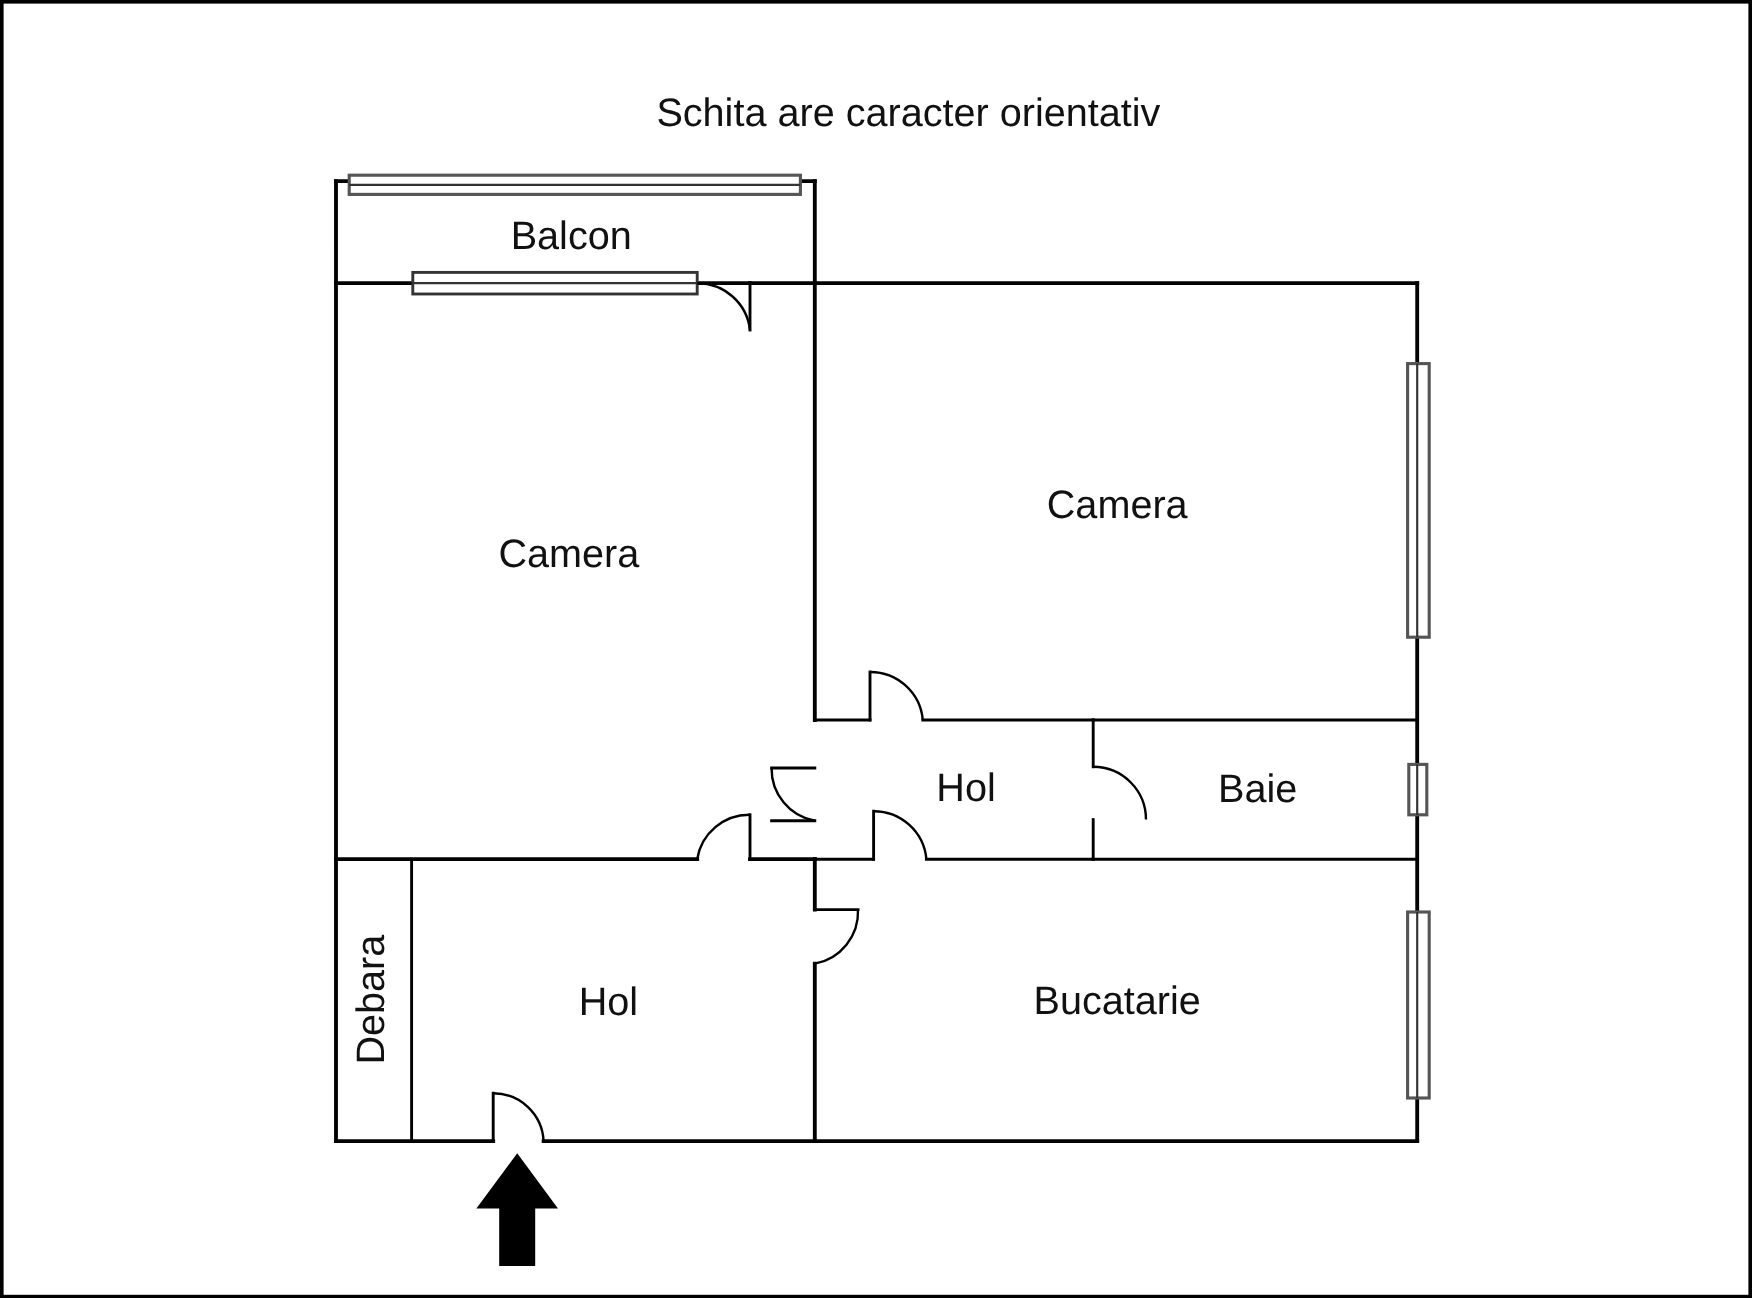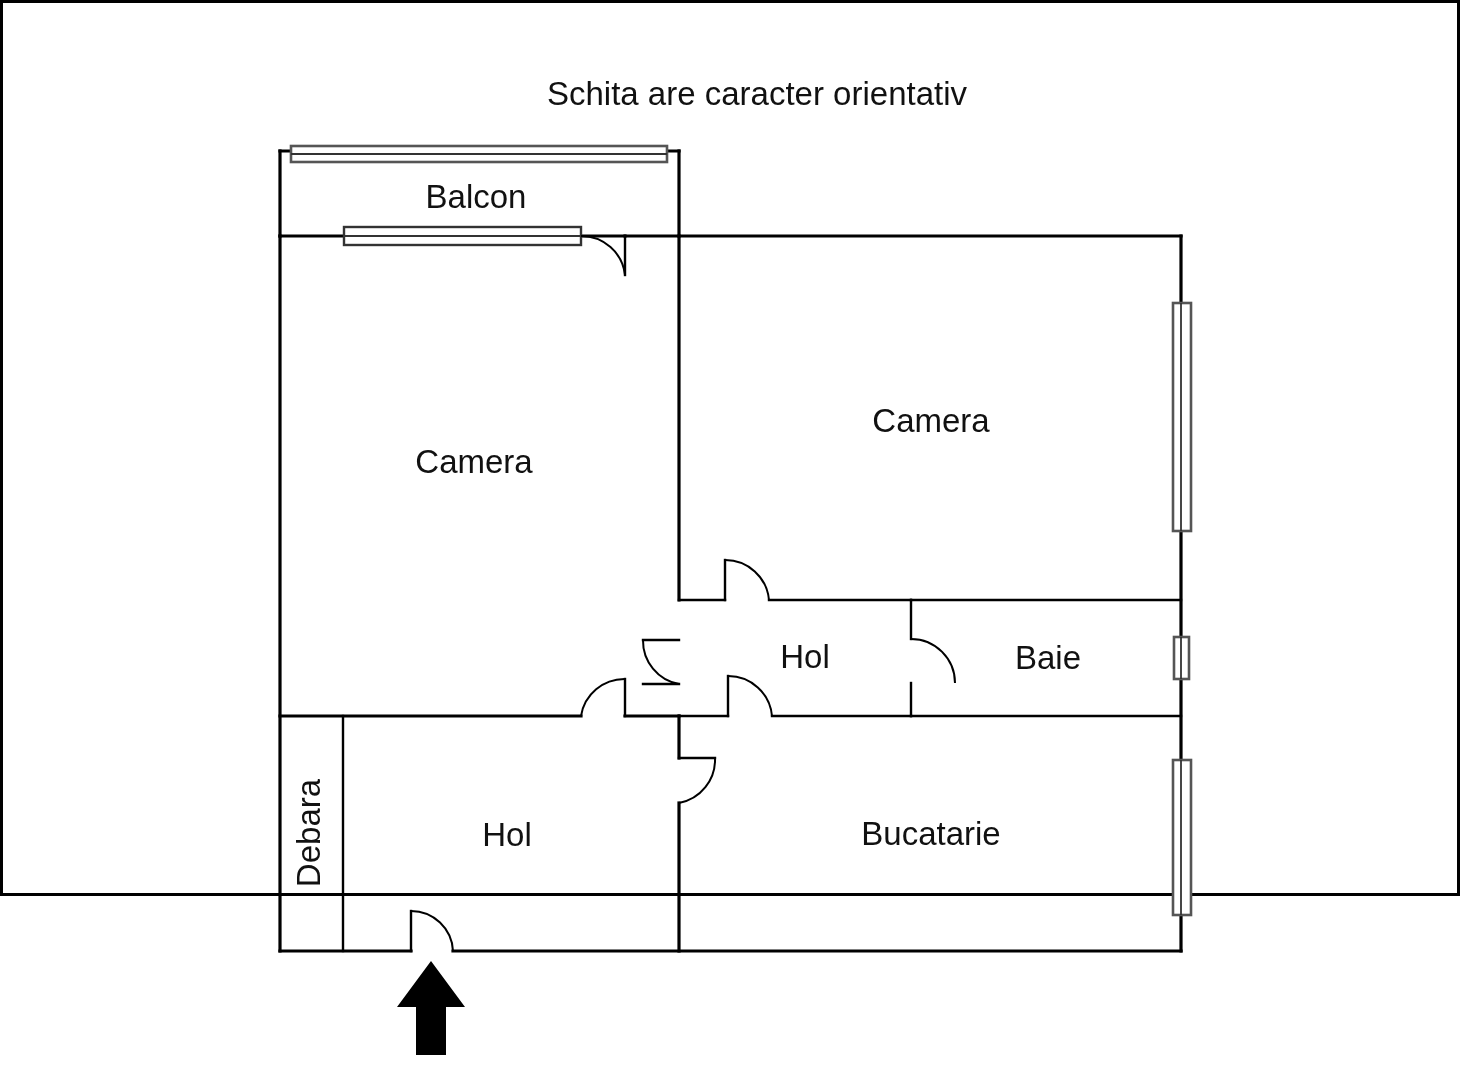--- a/index.html
+++ b/index.html
@@ -12,21 +12,21 @@
     width: 1460px;
     height: 1082px;
     font-family: "Liberation Sans", sans-serif;
     overflow: hidden;
     position: relative;
   }
   #plan-frame {
     position: absolute;
     left: 0; top: 0;
     width: 1460px;
-    height: 896px;
+    height: 1082px;
     box-sizing: border-box;
     border: 3px solid #000000;
     background: #ffffff;
   }
   #floorplan-svg {
     position: absolute;
     left: 0; top: 0;
     width: 1460px;
     height: 1082px;
     display: block;

